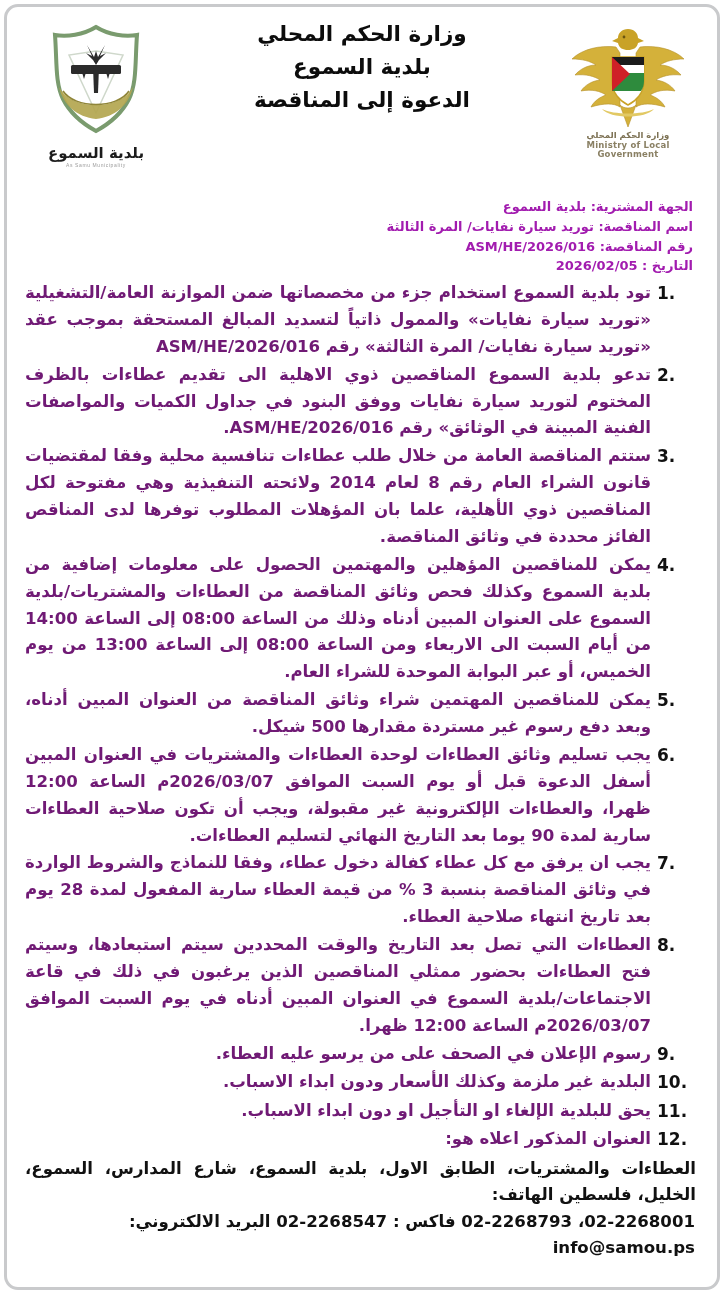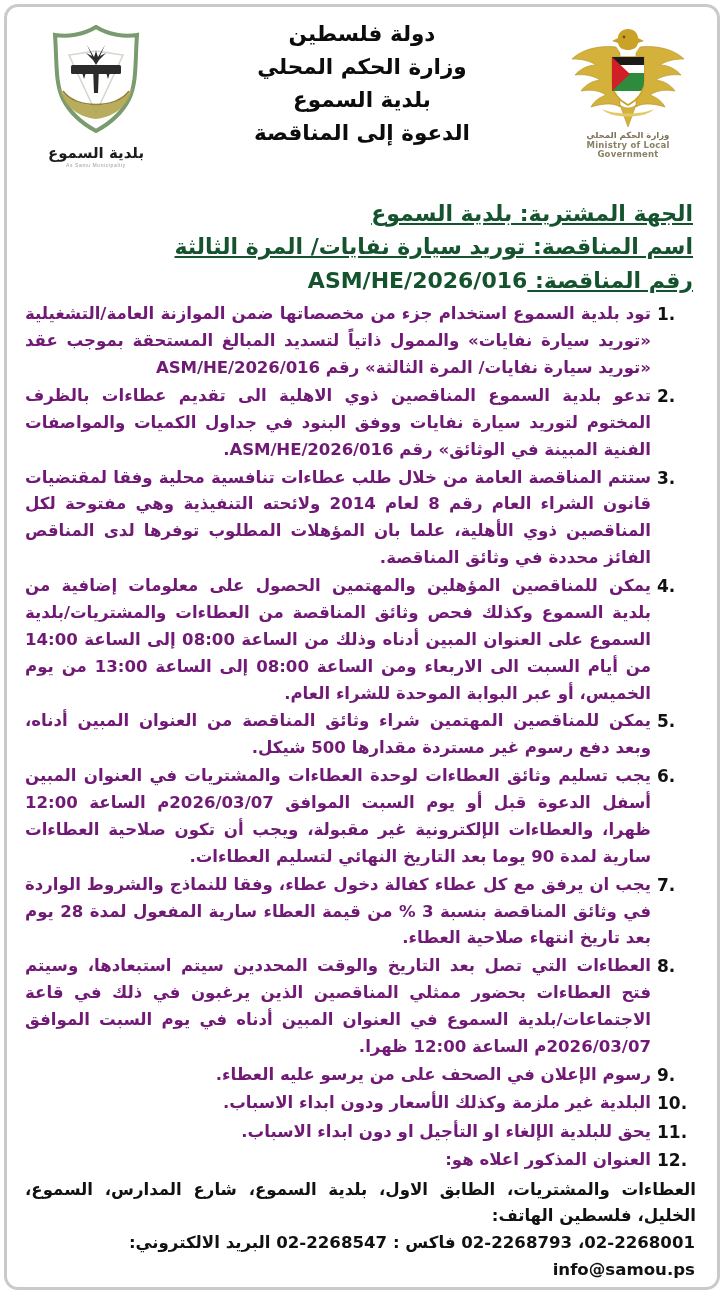--- a/index.html
+++ b/index.html
@@ -86,25 +86,24 @@
     color: #0c0c0c;
     letter-spacing: -0.2px;
   }
 
   
   .meta {
     margin: 6px 14px 0 10px;
     text-align: right;
   }
   .meta .mrow {
-    font-size: 22px;
+    font-size: 13px;
     font-weight: bold;
     line-height: 1.52;
-    color: #14532d;
-    text-decoration: underline;
+    color: #a21caf;
   }
   .meta .ltr-num {
     direction: ltr;
     unicode-bidi: embed;
     display: inline-block;
   }
 
   
   .clauses {
     margin: 4px 12px 0 8px;
@@ -194,21 +193,20 @@
         <path d="M22 66 C34 90 84 90 96 66 C92 84 78 96 59 98 C40 96 26 84 22 66 Z" fill="#b3a64f" opacity="0.92"></path>
         <path d="M26 70 C38 88 80 88 92 70" fill="none" stroke="#8f8538" stroke-width="1.6"></path>
       </svg>
       <svg width="120" height="28" viewBox="0 0 120 28">
         <text x="60" y="17" text-anchor="middle" font-family="DejaVu Sans, sans-serif" font-size="15" font-weight="bold" fill="#1c1c1c">بلدية السموع</text>
         <text x="60" y="26" text-anchor="middle" font-family="Liberation Sans, sans-serif" font-size="5" fill="#9b9b9b" letter-spacing="0.6">As Samu Municipality</text>
       </svg>
     </div>
 
     <div class="header-titles">
-      <div class="hline">دولة فلسطين</div>
       <div class="hline">وزارة الحكم المحلي</div>
       <div class="hline">بلدية السموع</div>
       <div class="hline">الدعوة إلى المناقصة</div>
     </div>
 
     <div class="logo-box mol">
       <svg class="logo-svg" width="124" height="106" viewBox="0 0 124 106">
 
         <path d="M62 6 C56 6 52 10 52 15 L46 18 L52 20 C53 25 57 27 62 27
                  C67 27 71 25 72 20 L78 18 L72 15 C72 10 68 6 62 6 Z" fill="#c9a227"></path>
@@ -243,20 +241,24 @@
     </div>
   </div>
 
   <div class="meta">
     <div class="mrow">الجهة المشترية: بلدية السموع</div>
     <div class="mrow">اسم المناقصة: توريد سيارة نفايات/ المرة الثالثة</div>
     <div class="mrow">
       <span>رقم المناقصة:</span>
       <span class="ltr-num">ASM/HE/2026/016</span>
     </div>
+    <div class="mrow">
+      <span>التاريخ :</span>
+      <span class="ltr-num">2026/02/05</span>
+    </div>
   </div>
 
   <div class="clauses">
 
     <div class="clause">
       <div class="clause-num">1.</div>
       <div class="clause-body">تود بلدية السموع استخدام جزء من مخصصاتها ضمن الموازنة العامة/التشغيلية «توريد سيارة نفايات» والممول ذاتياً لتسديد المبالغ المستحقة بموجب عقد «توريد سيارة نفايات/ المرة الثالثة» رقم ASM/HE/2026/016</div>
     </div>
 
     <div class="clause">

